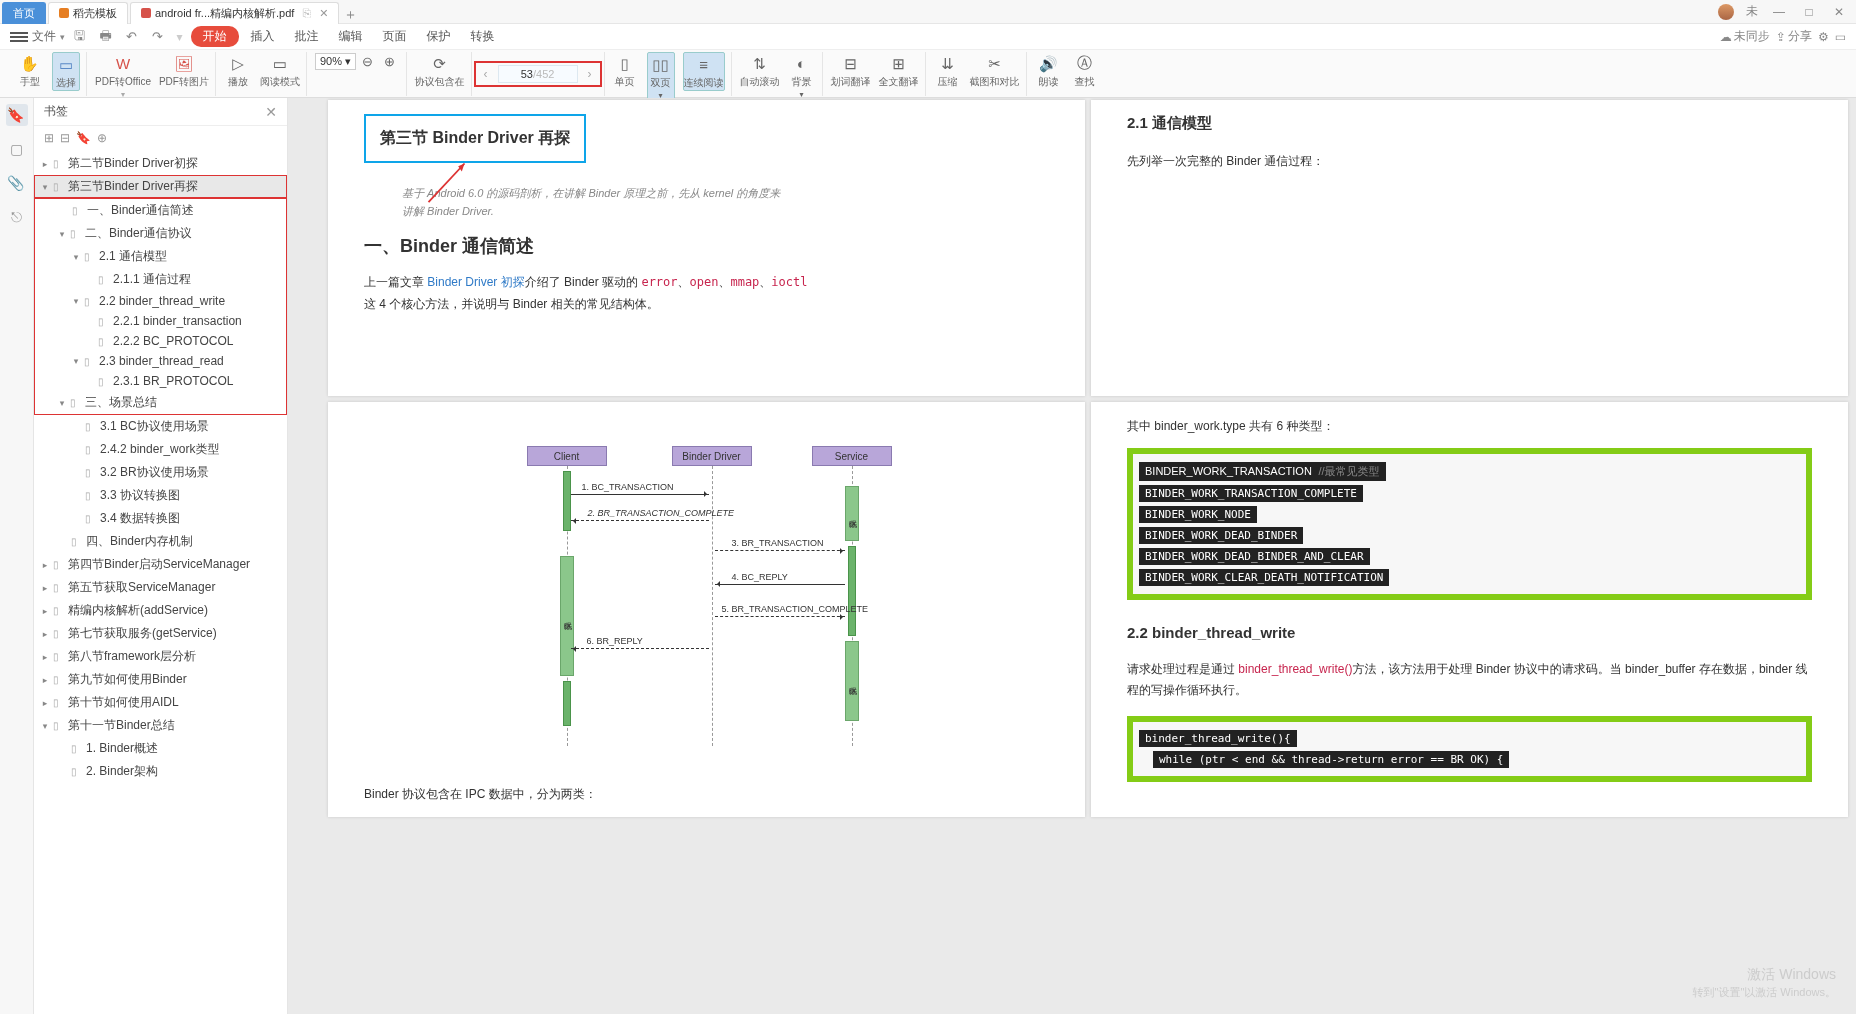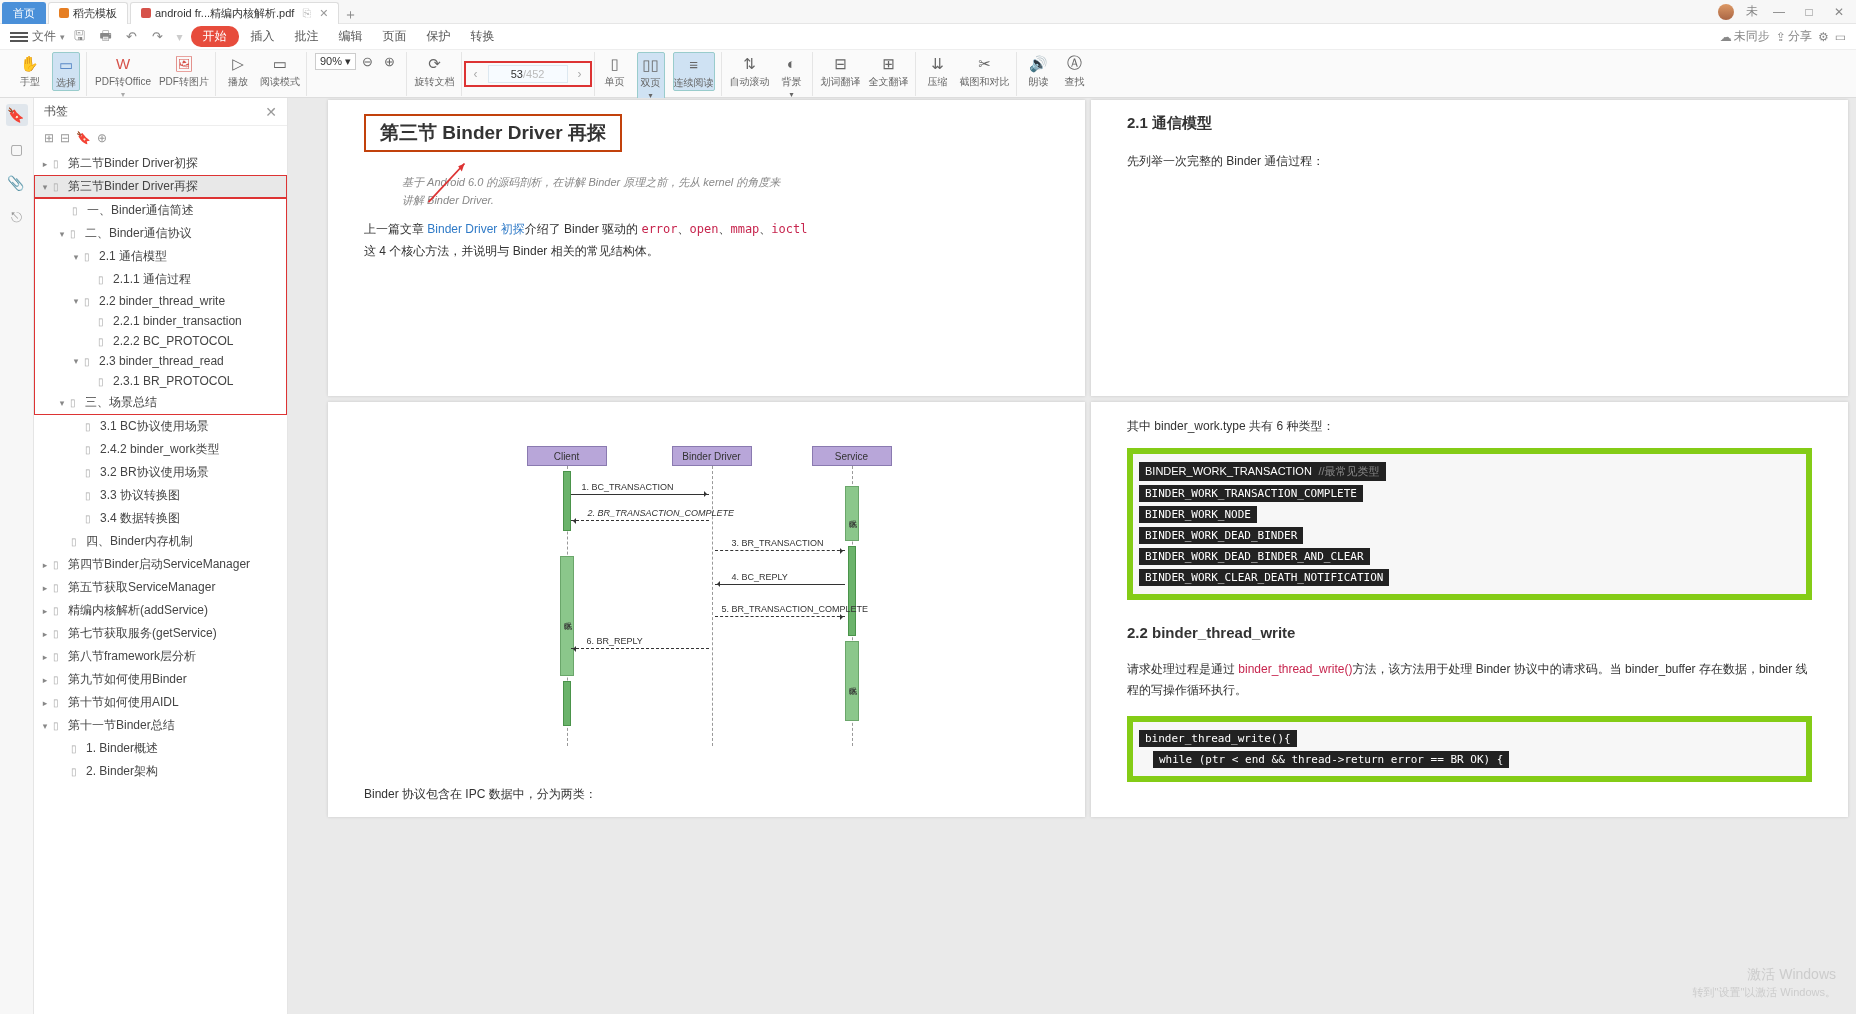--- a/index.html
+++ b/index.html
@@ -58,21 +58,21 @@
 .bm .arr { width: 10px; color: #888; font-size: 9px; text-align: center; }
 .bm .bi { width: 12px; color: #aaa; font-size: 10px; margin: 0 3px; }
 .bm.sel { background: #e8e8e8; }
 .bm.box { outline: 1px solid #d33; outline-offset: -1px; }
 .redframe { border: 1px solid #d33; margin: 0; }
 
 .content { flex: 1; background: #eaeaea; position: relative; overflow: hidden; }
 .pages-wrap { position: absolute; left: 40px; top: 2px; right: 8px; bottom: 0; }
 .page-pair { display: flex; gap: 6px; margin-bottom: 6px; }
 .page { background: #fff; flex: 1; min-height: 300px; box-shadow: 0 0 3px rgba(0,0,0,0.15); padding: 14px 36px; position: relative; font-size: 12px; }
-.page.left .title-box { border: 2px solid #c2410c; padding: 4px 14px; display: inline-block; font-size: 19px; font-weight: bold; }
+.page.left .title-box { border: 2px solid #0ea5e9; padding: 12px 14px; display: inline-block; font-size: 16px; font-weight: bold; }
 .page.left .arrow-line { position: absolute; left: 60px; top: 45px; width: 45px; height: 45px; }
 .page.left .intro { font-size: 11px; color: #888; margin: 22px 0 10px 38px; font-style: italic; line-height: 1.6; }
 .page.left h2 { font-size: 18px; font-weight: bold; margin: 14px 0 14px 0; }
 .page.left .para { font-size: 12px; line-height: 1.8; color: #333; }
 .page.left .para a { color: #2f7ac7; }
 .page.left .para code { color: #c7254e; font-family: monospace; }
 .page.right h3 { font-size: 15px; font-weight: bold; margin-bottom: 18px; }
 .page.right .rtxt { font-size: 12px; color: #333; line-height: 1.8; }
 
 .seq-diagram { margin: 30px auto 0 auto; width: 400px; position: relative; height: 300px; }
@@ -191,21 +191,21 @@
   <div class="tool-group">
     <div class="zoom-box">
       <div class="zoom-sel"><span>90%</span> ▾</div>
       <div class="tool-icon" style="font-size:13px;">⊖</div>
       <div class="tool-icon" style="font-size:13px;">⊕</div>
     </div>
   </div>
   <div class="tool-group">
     <div class="tool-btn">
         <div class="tool-icon">⟳</div>
-        <span>旋转文档</span>
+        <span>协议包含在</span>
       </div>
   </div>
   <div class="page-box">
     <span class="page-nav">‹</span>
     <div class="page-input"><span class="cur">53</span><span class="tot">/452</span></div>
     <span class="page-nav">›</span>
   </div>
   <div class="tool-group" style="border-left:1px solid #e5e5e5;">
     <div class="tool-btn">
         <div class="tool-icon">▯</div>
@@ -423,20 +423,21 @@
       <div class="page-pair">
         <div class="page left" style="min-height:296px;">
           <div style="position:relative;">
             <svg class="arrow-line" viewBox="0 0 50 50">
                 <line x1="5" y1="48" x2="45" y2="5" stroke="#d33" stroke-width="2"></line>
                 <polygon points="45,5 38,8 42,14" fill="#d33"></polygon>
               </svg>
             <span class="title-box">第三节 Binder Driver 再探</span>
           </div>
           <div class="intro"><span>基于 Android 6.0 的源码剖析，在讲解 Binder 原理之前，先从 kernel 的角度来</span><br><span>讲解 Binder Driver.</span></div>
+          <h2>一、Binder 通信简述</h2>
           <div class="para">
             <span>上一篇文章 </span><a>Binder Driver 初探</a><span>介绍了 Binder 驱动的 </span><code>error</code>、<code>open</code>、<code>mmap</code>、<code>ioctl</code><br>
             <span>这 4 个核心方法，并说明与 Binder 相关的常见结构体。</span>
           </div>
         </div>
         <div class="page right" style="min-height:296px;">
           <h3>2.1  通信模型</h3>
           <div class="rtxt">先列举一次完整的 Binder 通信过程：</div>
         </div>
       </div>

